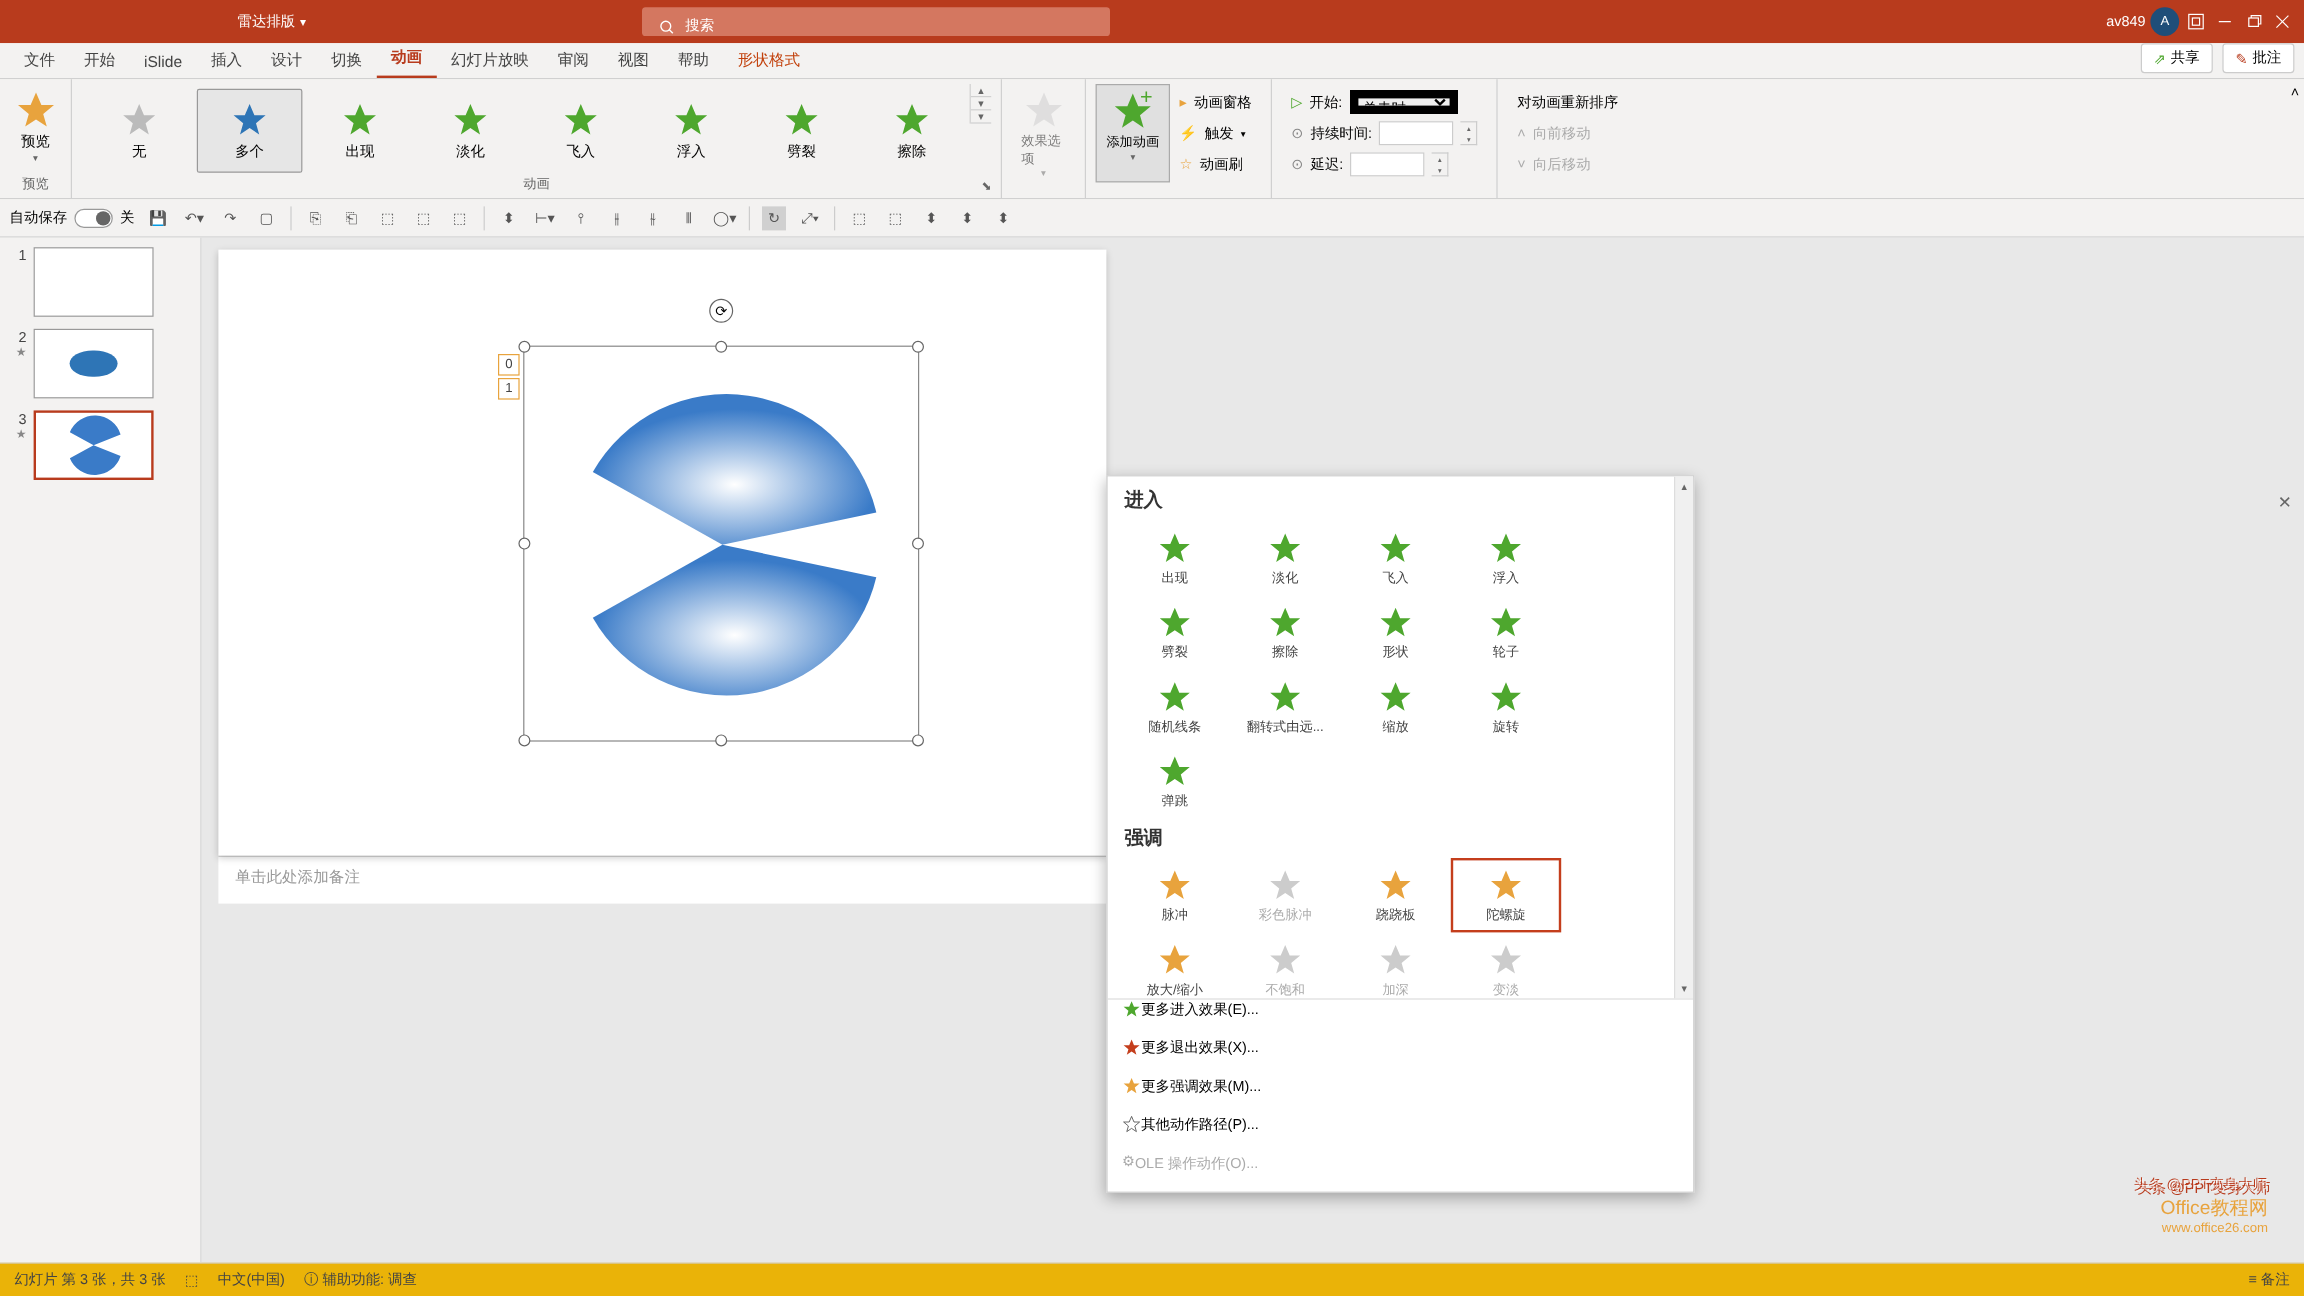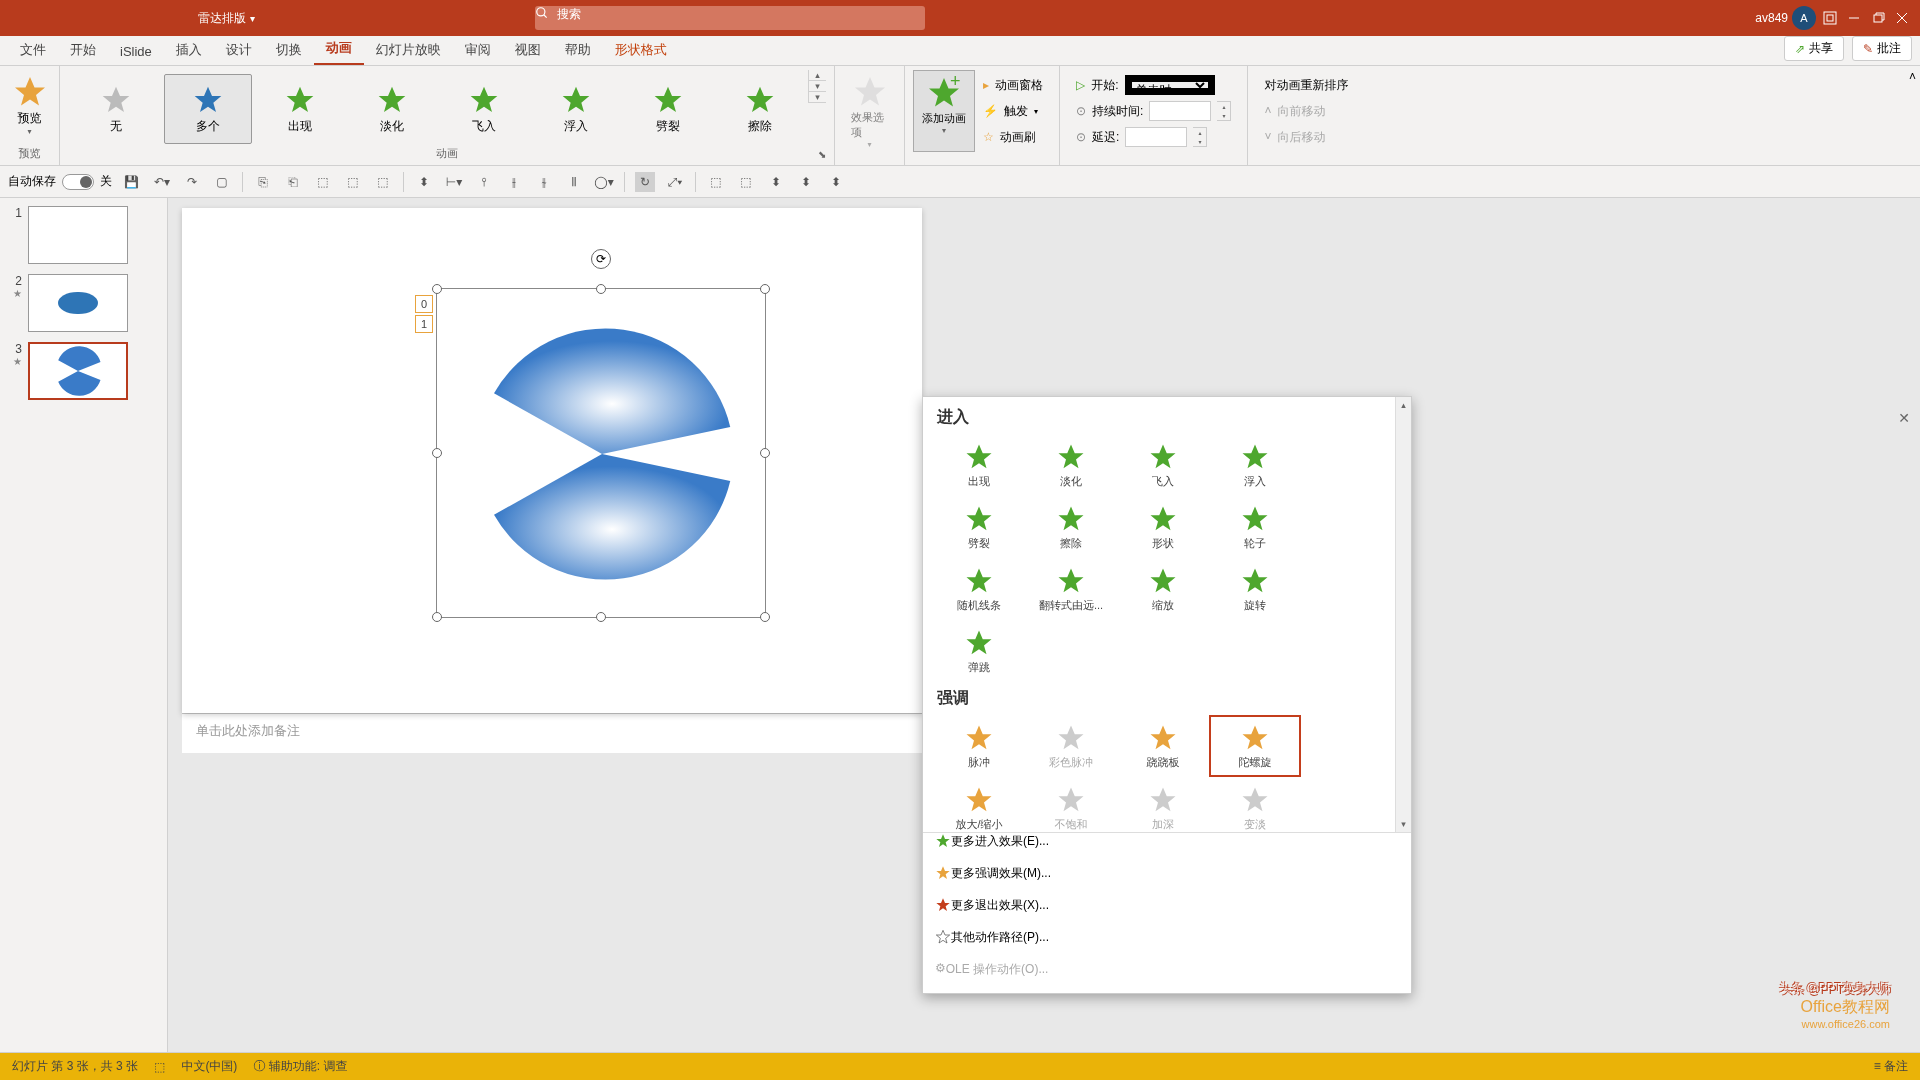--- a/index.html
+++ b/index.html
@@ -1,20 +1,20 @@
 <!DOCTYPE html>
 <html><head>
 <meta charset="utf-8">
 <style>
 *{margin:0;padding:0;box-sizing:border-box;font-family:"Microsoft YaHei",sans-serif;font-size:12px}
 body{background:#f3f3f3;overflow:hidden}
 .titlebar{height:36px;background:#b83b1d;display:flex;align-items:center;padding:0 8px;color:#fff}
 .doc-title{margin-left:190px;font-size:13px}
 .doc-title .arrow{font-size:10px;margin-left:4px}
-.search-box{margin-left:280px;width:390px;height:24px;background:#d47760;border-radius:3px;display:flex;align-items:flex-start;padding:0 0;color:#fff}
+.search-box{margin-left:280px;width:390px;height:24px;background:#d47760;border-radius:3px;display:flex;align-items:flex-end;padding:0 14px;color:#fff}
 .search-box svg{width:14px;height:14px;margin-right:8px}
 .title-right{margin-left:auto;display:flex;align-items:center;gap:4px}
 .avatar{width:24px;height:24px;border-radius:50%;background:#1f4e79;color:#fff;display:flex;align-items:center;justify-content:center;font-size:11px}
 .win-btn{width:20px;height:20px;display:flex;align-items:center;justify-content:center;cursor:pointer}
 .tabs{height:30px;background:#f3f2f1;display:flex;align-items:flex-end;padding:0 8px;border-bottom:1px solid #d0d0d0}
 .tab{padding:6px 12px;font-size:13px;color:#444;cursor:pointer}
 .tab.active{color:#b83b1d;font-weight:600;border-bottom:2px solid #b83b1d}
 .tab.format{color:#c2410c}
 .share-btns{margin-left:auto;display:flex;gap:8px;padding-bottom:4px}
 .share-btn{border:1px solid #ccc;border-radius:3px;padding:3px 10px;display:flex;align-items:center;gap:4px;background:#fff;font-size:12px}
@@ -524,29 +524,29 @@
     </div>
     <div class="dd-footer">
       <div class="dd-menu-item">
           <svg width="16" height="16" viewBox="0 0 24 24">
             <polygon points="12,2 15,9 22,9 16,14 18,21 12,17 6,21 8,14 2,9 9,9" fill="#4ea72e"></polygon>
           </svg>
           <span>更多进入效果(E)...</span>
         </div>
       <div class="dd-menu-item">
           <svg width="16" height="16" viewBox="0 0 24 24">
-            <polygon points="12,2 15,9 22,9 16,14 18,21 12,17 6,21 8,14 2,9 9,9" fill="#e8a33d"></polygon>
-          </svg>
-          <span>更多强调效果(M)...</span>
+            <polygon points="12,2 15,9 22,9 16,14 18,21 12,17 6,21 8,14 2,9 9,9" fill="#c43e1c"></polygon>
+          </svg>
+          <span>更多退出效果(X)...</span>
         </div>
       <div class="dd-menu-item">
           <svg width="16" height="16" viewBox="0 0 24 24">
-            <polygon points="12,2 15,9 22,9 16,14 18,21 12,17 6,21 8,14 2,9 9,9" fill="#c43e1c"></polygon>
-          </svg>
-          <span>更多退出效果(X)...</span>
+            <polygon points="12,2 15,9 22,9 16,14 18,21 12,17 6,21 8,14 2,9 9,9" fill="#e8a33d"></polygon>
+          </svg>
+          <span>更多强调效果(M)...</span>
         </div>
       <div class="dd-menu-item">
           <svg width="16" height="16" viewBox="0 0 24 24">
             <polygon points="12,2 15,9 22,9 16,14 18,21 12,17 6,21 8,14 2,9 9,9" fill="none" stroke="#444"></polygon>
           </svg>
           <span>其他动作路径(P)...</span>
         </div>
       <div class="dd-menu-item disabled">
           <span style="color:#aaa">⚙</span>
           <span>OLE 操作动作(O)...</span>

